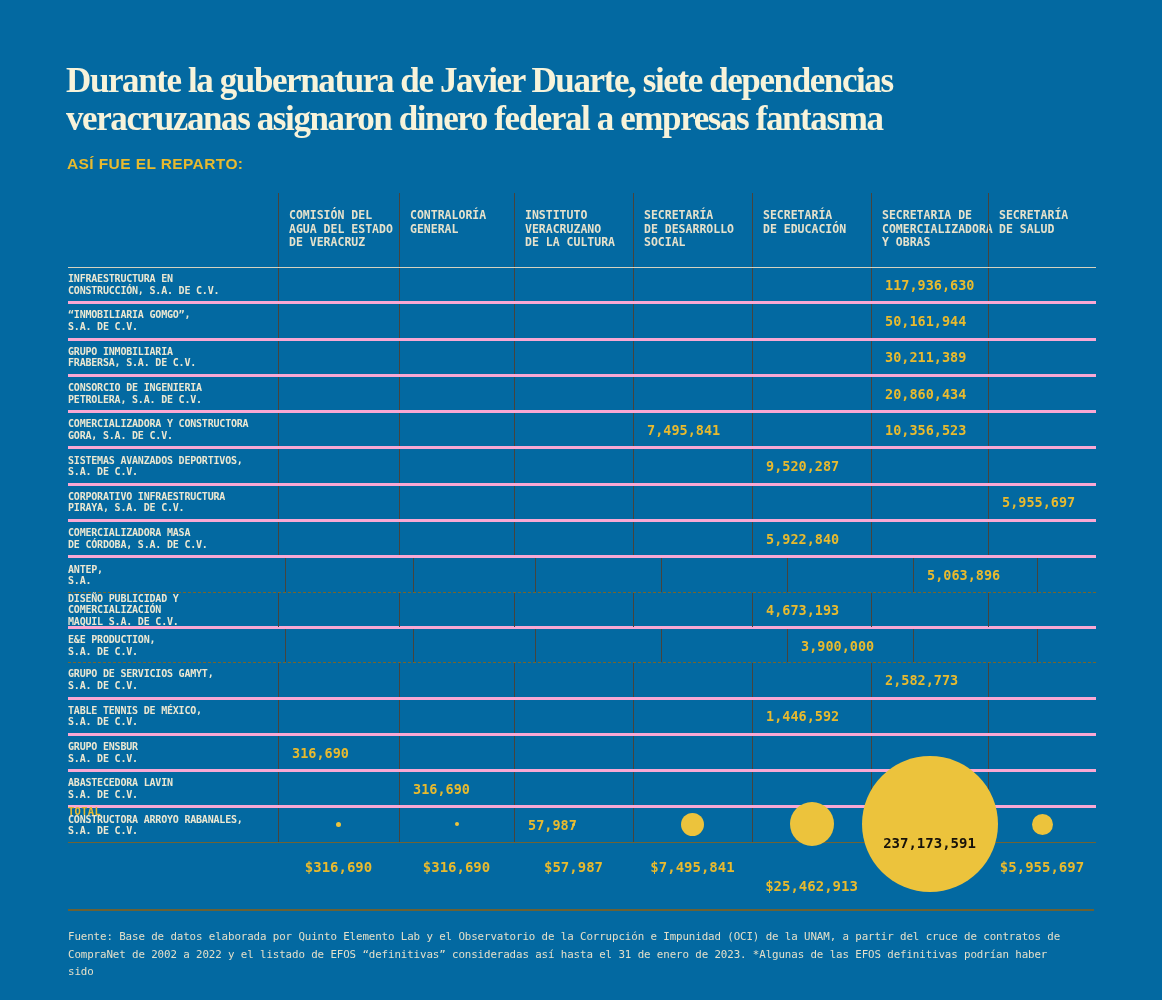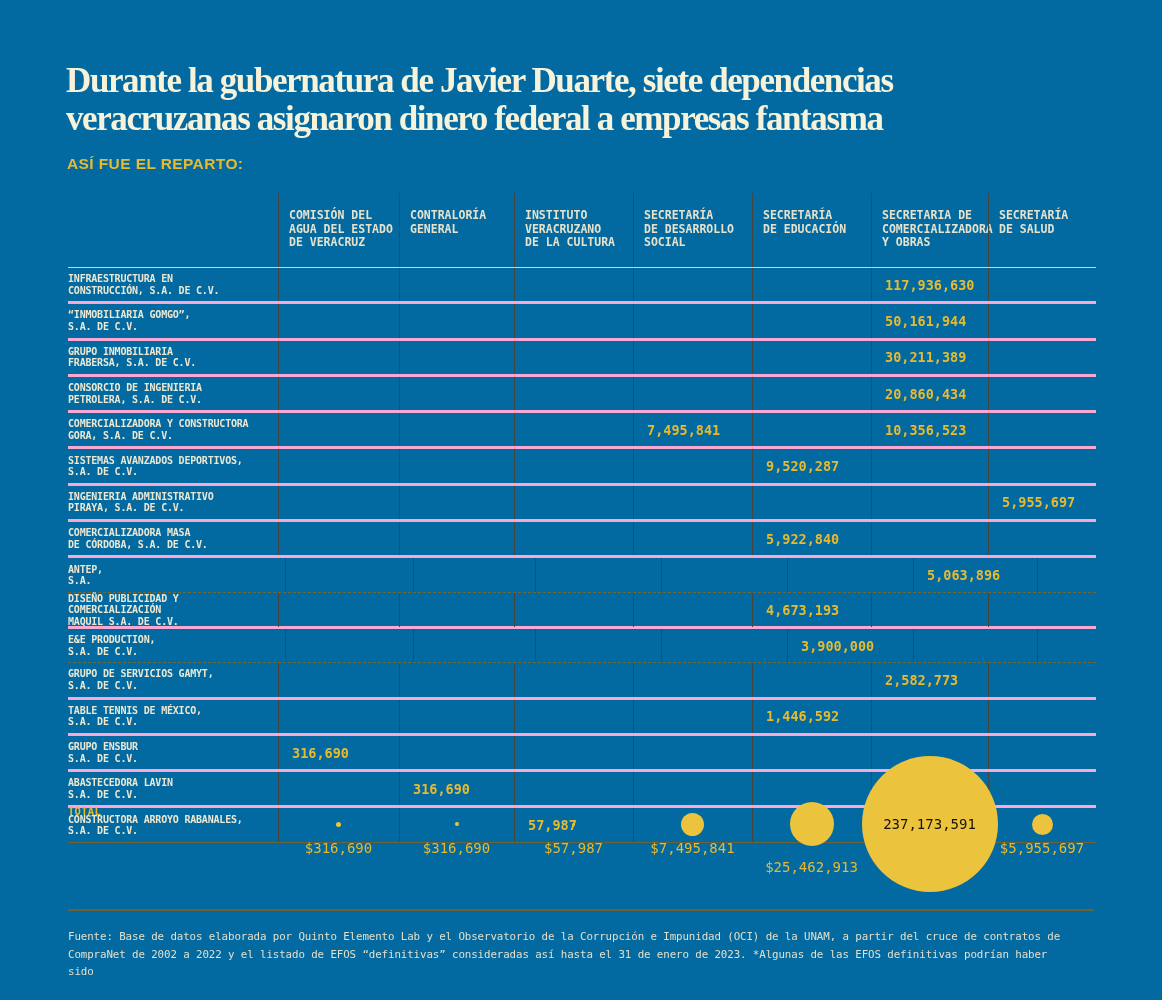--- a/index.html
+++ b/index.html
@@ -24,21 +24,21 @@
   .trow.gold{border-bottom:1px solid #6f6335;}
   .namecell{color:#ece8d2;font-size:10px;font-weight:bold;line-height:11.5px;letter-spacing:-.2px;
             padding-right:8px;box-sizing:border-box;}
   .vcell{height:100%;display:flex;align-items:center;border-left:1px solid #46443e;
          padding-left:13px;box-sizing:border-box;color:#e8ba2e;font-size:13.5px;font-weight:bold;}
   
   #total{position:absolute;left:68px;top:801px;width:1028px;height:100px;}
   #total-label{position:absolute;left:0;top:4px;color:#e8ba2e;font-size:10.5px;font-weight:bold;letter-spacing:.3px;}
   .bubble{position:absolute;border-radius:50%;background:#ecc33c;}
   .bubble-label{position:absolute;transform:translateX(-50%);color:#e8ba2e;
-                font-size:14px;font-weight:normal;white-space:nowrap;}
+                font-size:14px;font-weight:bold;white-space:nowrap;margin-top:19px;}
   .bubble-label.inside{color:#17120a;top:50%;left:50%;transform:translate(-50%,-50%);font-size:14px;}
   
   #footer-rule{position:absolute;left:68px;top:909px;width:1026px;height:2px;background:#6b6134;}
   #footer{position:absolute;left:68px;top:928px;width:1005px;color:#e3dfc9;
           font-size:10.8px;line-height:17.5px;letter-spacing:-.1px;}
 </style>
 </head>
 <body>
 
 <div id="page">
@@ -162,21 +162,21 @@
           <div class="vcell"></div>
           <div class="vcell"></div>
           <div class="vcell"></div>
           <div class="vcell"></div>
           <div class="vcell">9,520,287</div>
           <div class="vcell"></div>
           <div class="vcell"></div>
         </div>
         <div class="trow cols">
           <div class="namecell">
-            <div>INGENIERIA ADMINISTRATIVO</div>
+            <div>CORPORATIVO INFRAESTRUCTURA</div>
             <div>PIRAYA, S.A. DE C.V.</div>
           </div>
           <div class="vcell"></div>
           <div class="vcell"></div>
           <div class="vcell"></div>
           <div class="vcell"></div>
           <div class="vcell"></div>
           <div class="vcell"></div>
           <div class="vcell">5,955,697</div>
         </div>

